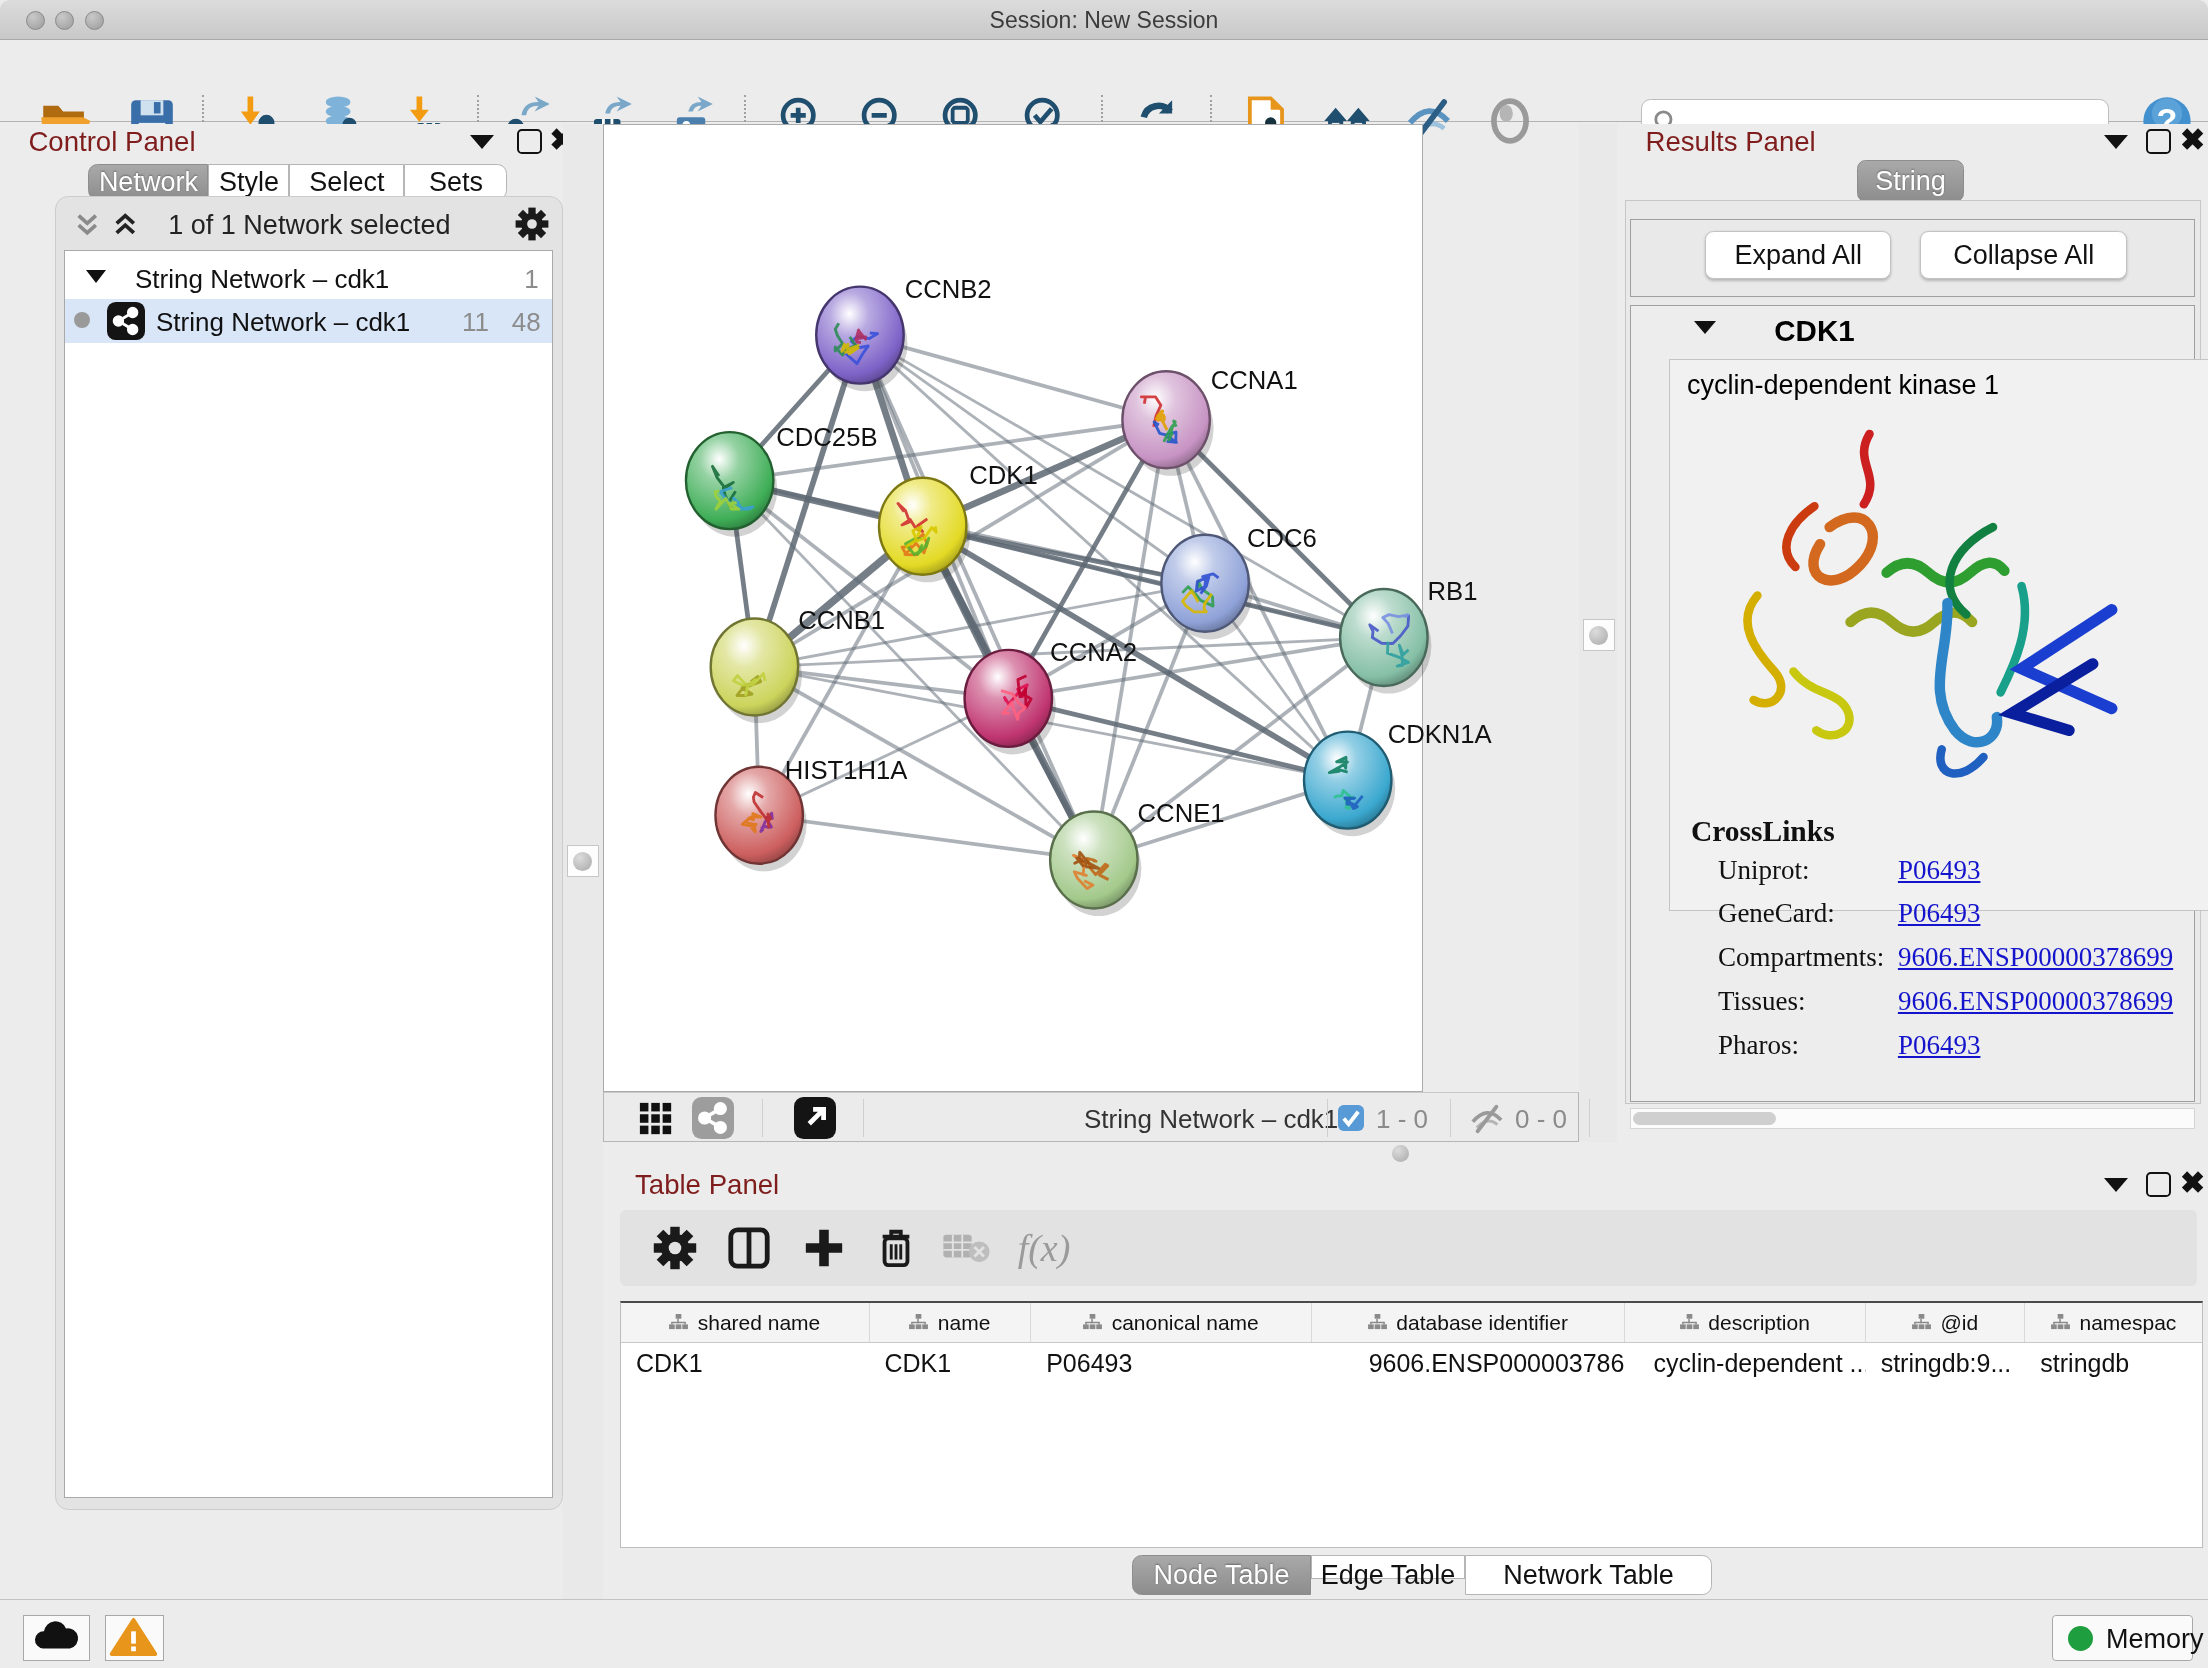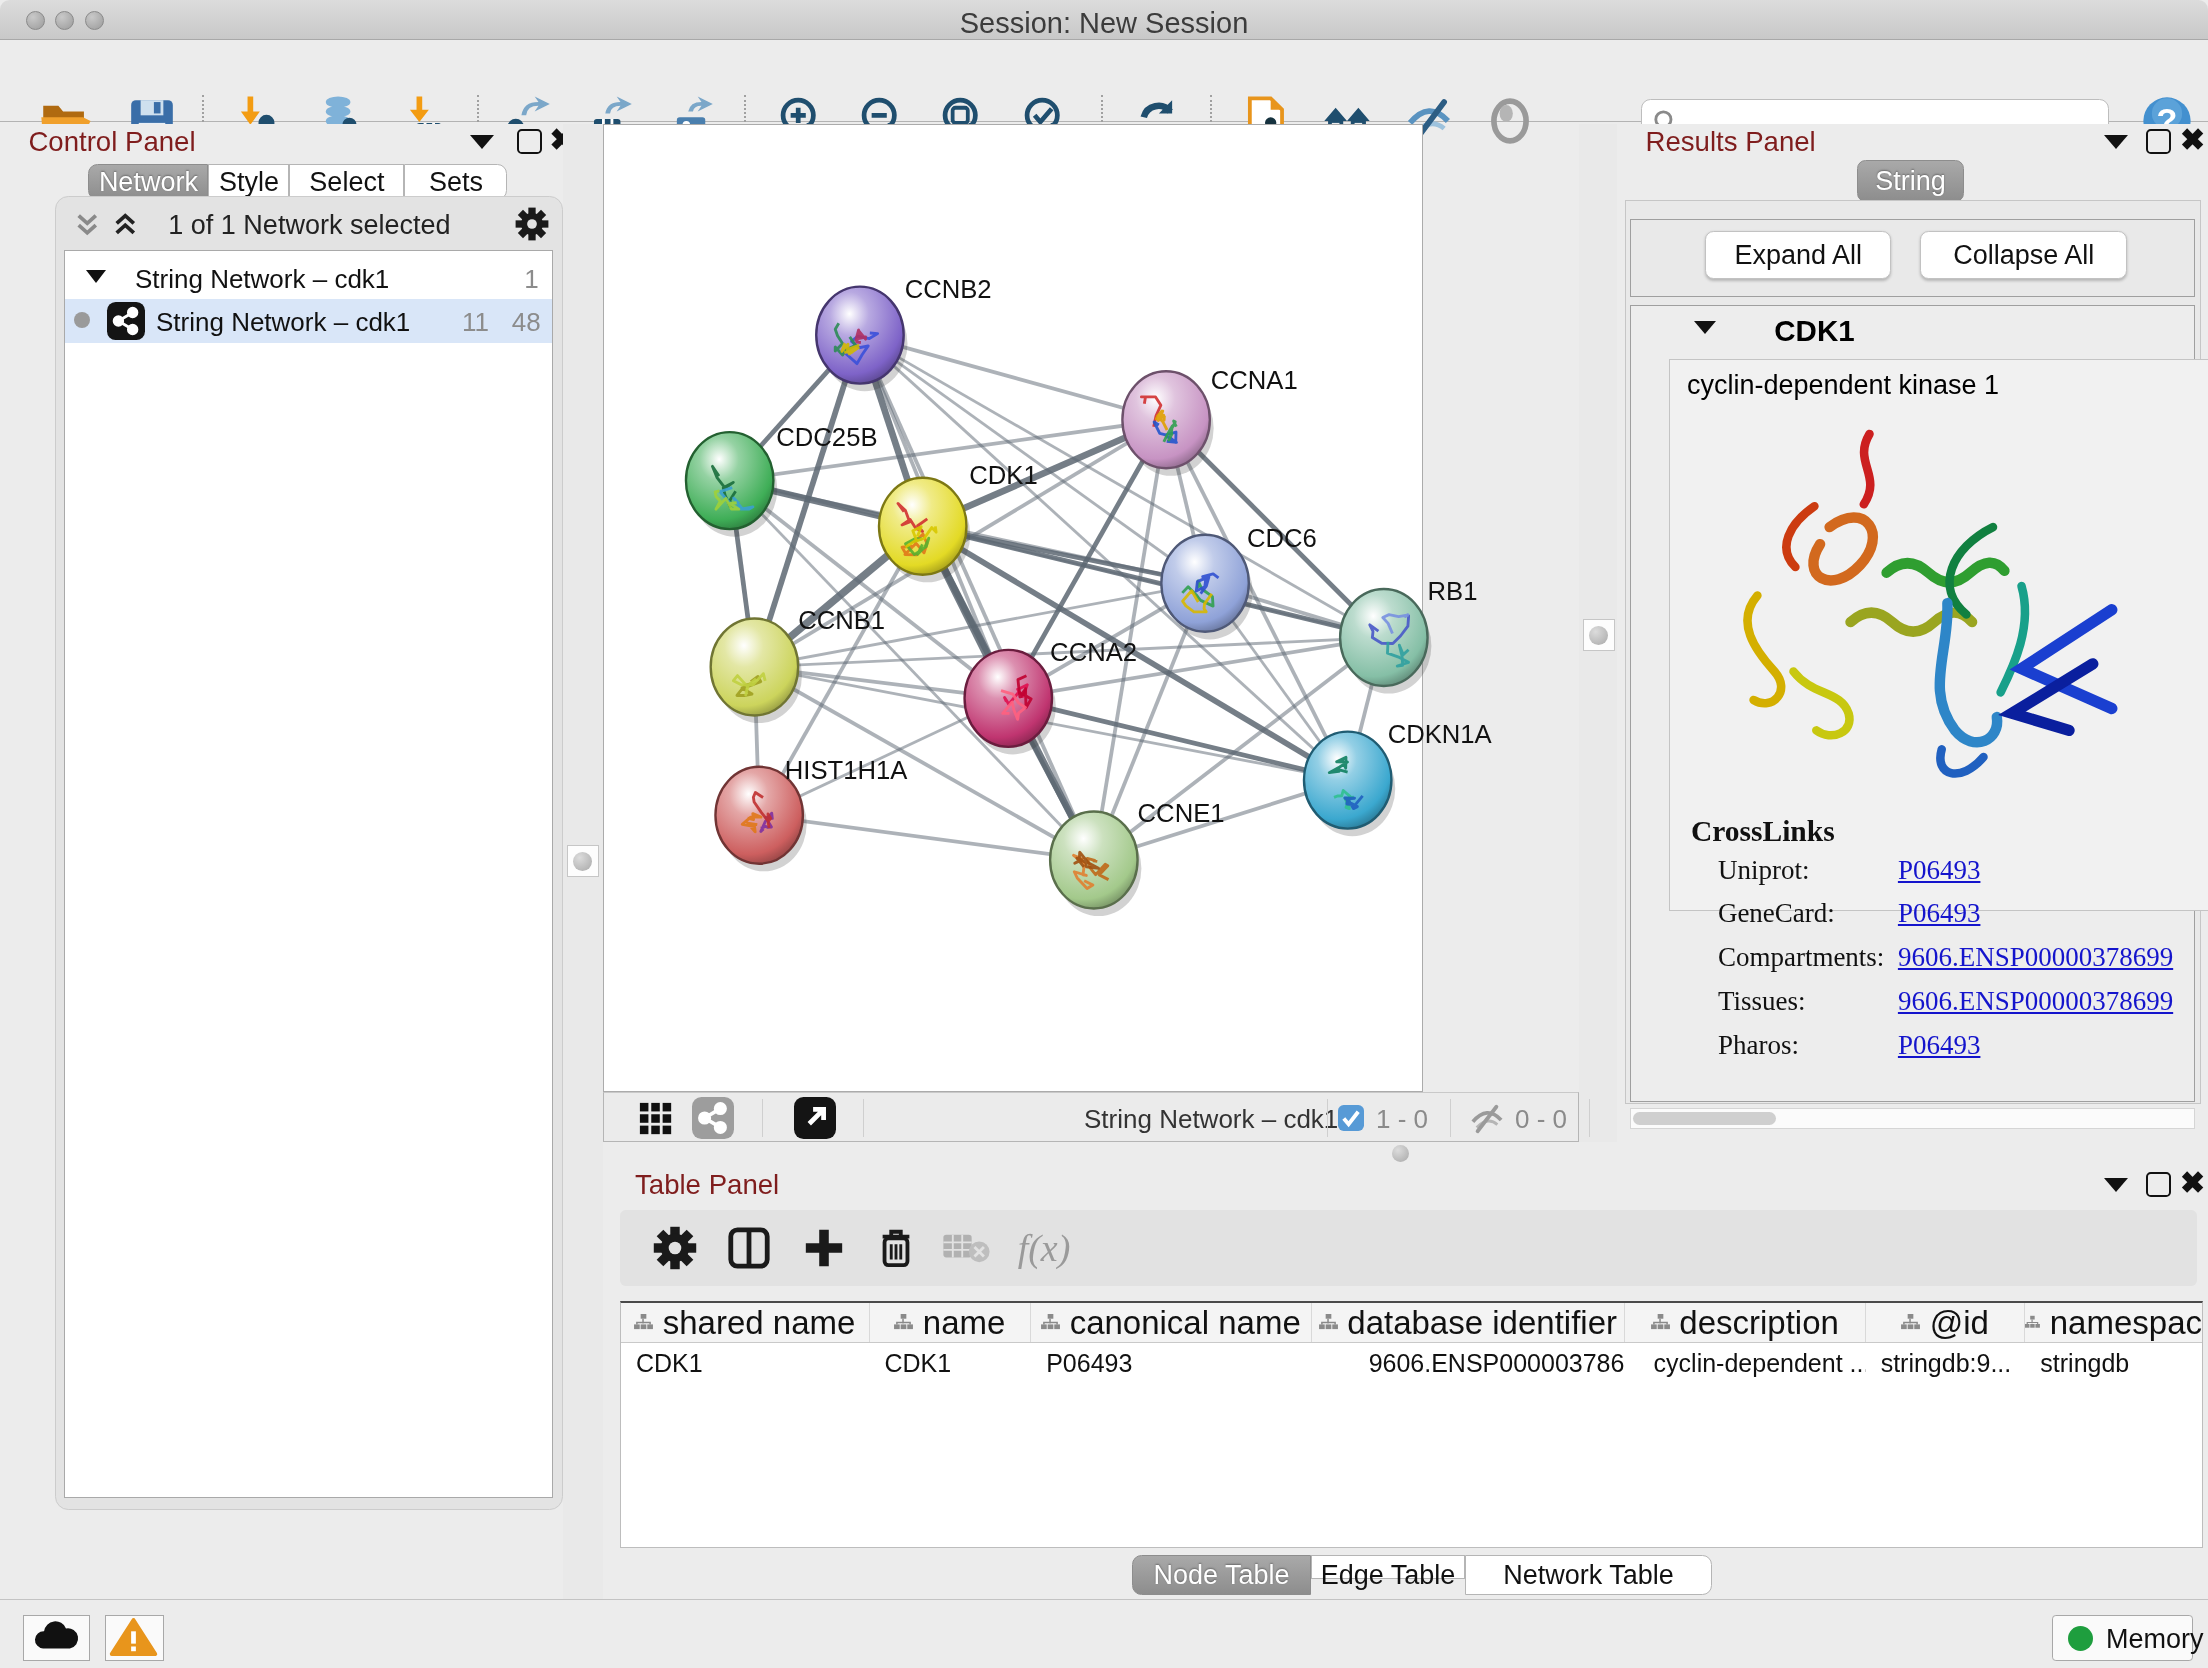--- a/index.html
+++ b/index.html
@@ -6,21 +6,21 @@
   html,body { background:#444; }
   body { font-family:"Liberation Sans", sans-serif; }
   .window { position:relative; width:2208px; height:1668px; background:#ececec; overflow:hidden; }
 
   
   .titlebar { position:absolute; left:0; top:0; width:2208px; height:40px;
     background:linear-gradient(#dcdcdc,#c8c8c8); border-bottom:1px solid #a8a8a8;
     border-radius:9.5px 9.5px 0 0; }
   .tl-btn { position:absolute; top:10.5px; width:19px; height:19px; border-radius:50%;
     background:radial-gradient(circle at 35% 30%, #c9c9c9, #9b9b9b); border:1px solid #8a8a8a; }
-  .win-title { position:absolute; top:6.7px; width:100%; text-align:center; font-size:29px; color:#3c3c3c; }
+  .win-title { position:absolute; top:6.7px; width:100%; text-align:center; font-size:23px; color:#3c3c3c; }
 
   
   .toolbar { position:absolute; left:0; top:40px; width:2208px; height:82px; background:#ececec;
     border-bottom:1.9px solid #b3b3b3; }
   .tb-ico { position:absolute; top:53px; width:53px; height:53px; transform:translate(-50%,-50%); top:81px; cursor:default; }
   .tb-sep { position:absolute; top:55px; height:51px; width:0; border-left:2.9px dotted #a0a0a0; }
   .searchbox { position:absolute; left:1641px; top:59px; width:468px; height:44px; background:#fff;
     border:1.9px solid #bdbdbd; border-radius:9.5px; }
   .searchbox input { position:absolute; left:44px; top:1.9px; width:409px; height:36px; border:none; outline:none;
     font-size:25px; background:transparent; }
@@ -84,21 +84,21 @@
   .rp-thumb { position:absolute; left:1.9px; top:2.9px; width:143px; height:13.3px; border-radius:6.7px; background:#cfcfcf; }
 
   
   .table-panel { position:absolute; left:603px; top:1165px; width:1605px; height:434px; background:#ececec; }
   .tp-toolbar { position:absolute; left:17px; top:45px; width:1577px; height:76px; background:#e2e2e2; border-radius:5.7px; }
   .tp-ico { position:absolute; top:38px; transform:translate(-50%,-50%); }
   .fx { font-family:"Liberation Serif", serif; font-style:italic; font-size:38px; color:#9a9a9a; }
   .ntable { position:absolute; left:17px; top:136px; width:1583px; height:247px; background:#fff;
     border:1px solid #bdbdbd; border-top:2.9px solid #4a4a4a; }
   .thead { position:absolute; left:0; top:0; width:100%; height:40px; background:#f4f4f4; border-bottom:1.9px solid #c9c9c9; display:flex; }
-  .th { position:relative; height:100%; font-size:33px; color:#111; display:flex; align-items:center; justify-content:center;
+  .th { position:relative; height:100%; font-size:21px; color:#111; display:flex; align-items:center; justify-content:center;
     gap:9.5px; border-right:1px solid #d9d9d9; overflow:hidden; white-space:nowrap; }
   .trow { position:absolute; left:0; top:40px; width:100%; height:40px; display:flex; }
   .td { height:100%; font-size:25px; color:#111; display:flex; align-items:center; padding-left:15px;
     overflow:hidden; white-space:nowrap; }
   .tp-scroll { position:absolute; left:21px; top:350px; width:1575px; height:28.5px; background:#fff; }
   .tp-thumb { position:absolute; left:3.8px; top:4.8px; width:160px; height:19px; border-radius:9.5px; background:#b9b9b9; }
   .tp-tabs { position:absolute; left:0; top:390px; width:100%; height:40px; }
 
   
   .statusbar { position:absolute; left:0; top:1599px; width:2208px; height:69px; background:#ececec; border-top:1.9px solid #c3c3c3; }

